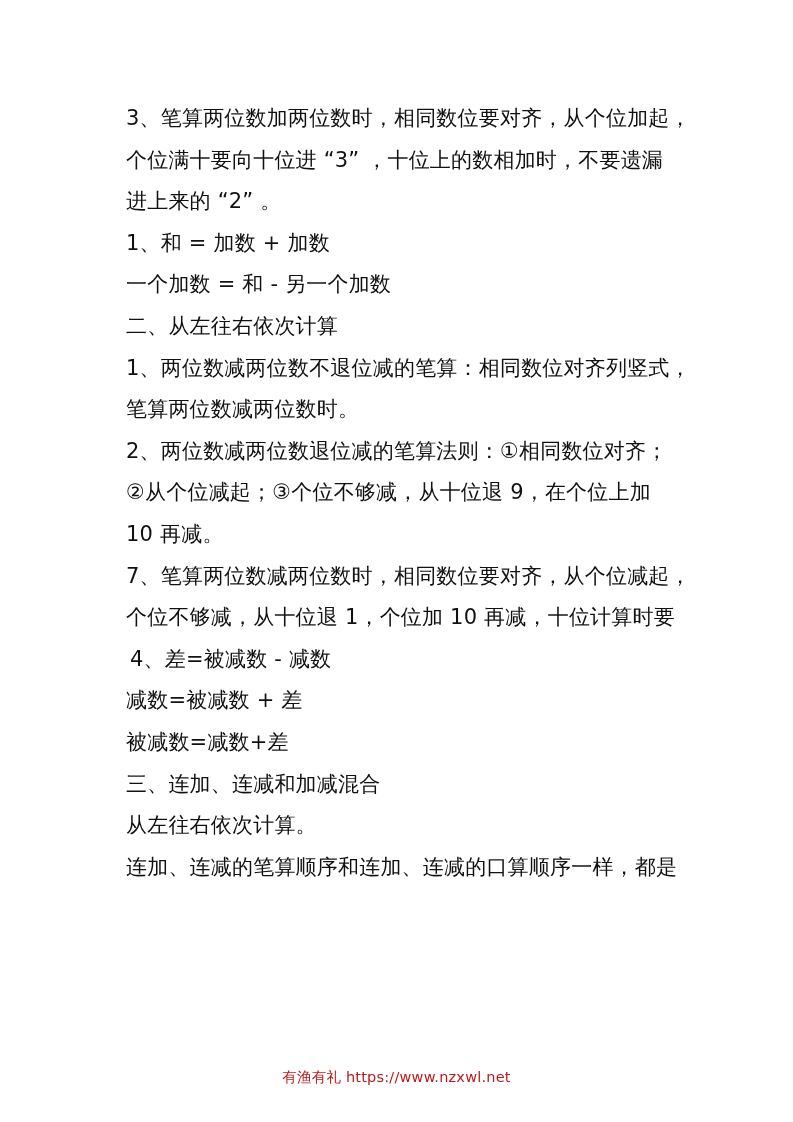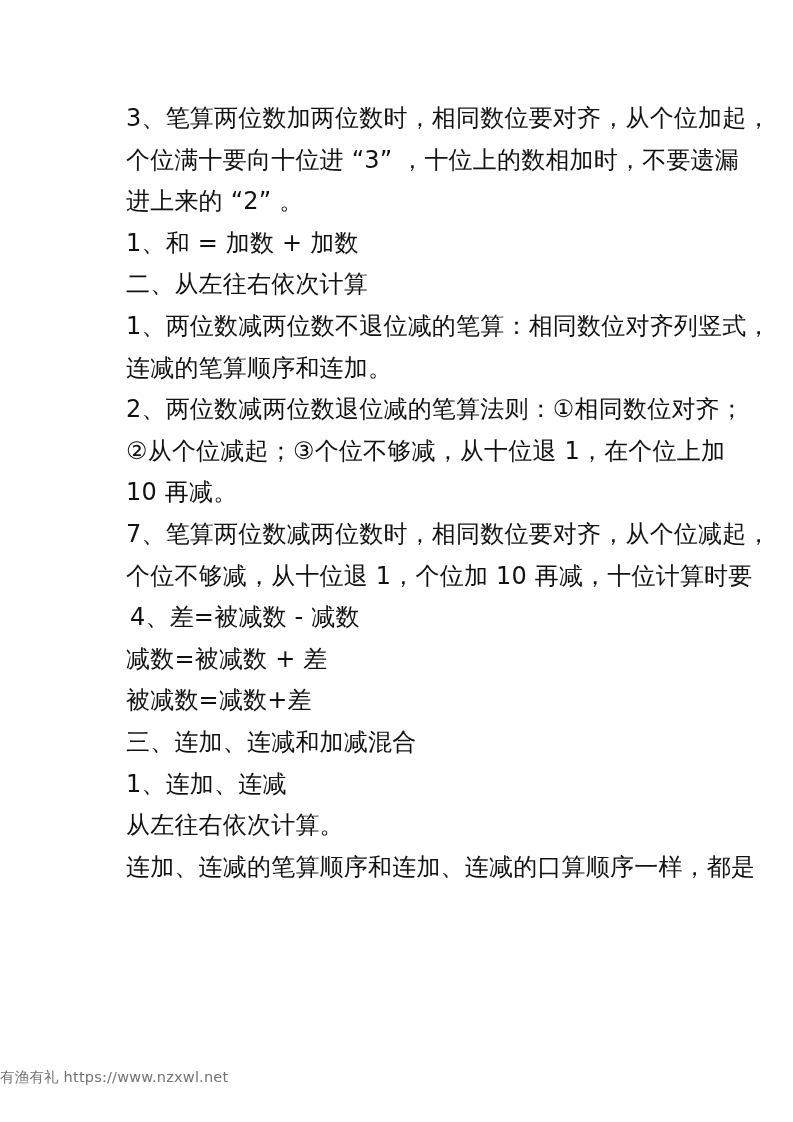--- a/index.html
+++ b/index.html
@@ -15,57 +15,58 @@
       font-family: "DejaVu Sans", "Liberation Sans", sans-serif;
       color: #111111;
     }
     .page-body {
       position: absolute;
       left: 126px;
       top: 98px;
       width: 545px;
     }
     .line {
-      font-size: 24px;
+      font-size: 21px;
       line-height: 41.6px;
       height: 41.6px;
       white-space: nowrap;
       letter-spacing: 0.2px;
     }
     .line.indent-1 {
       padding-left: 4px;
     }
     .footer {
       position: absolute;
       left: 0;
       right: 0;
       top: 1068px;
+      text-align: center;
       font-size: 14.5px;
-      color: #737373;
+      color: #b91c1c;
       letter-spacing: 0.2px;
     }
   </style>
 </head>
 <body>
 
 <div class="page-body">
   <div class="line">3、笔算两位数加两位数时，相同数位要对齐，从个位加起，</div>
   <div class="line">个位满十要向十位进 “3” ，十位上的数相加时，不要遗漏</div>
   <div class="line">进上来的 “2” 。</div>
   <div class="line">1、和 = 加数 + 加数</div>
+  <div class="line">一个加数 = 和 - 另一个加数</div>
   <div class="line">二、从左往右依次计算</div>
   <div class="line">1、两位数减两位数不退位减的笔算：相同数位对齐列竖式，</div>
-  <div class="line">连减的笔算顺序和连加。</div>
+  <div class="line">笔算两位数减两位数时。</div>
   <div class="line">2、两位数减两位数退位减的笔算法则：①相同数位对齐；</div>
-  <div class="line">②从个位减起；③个位不够减，从十位退 1，在个位上加</div>
+  <div class="line">②从个位减起；③个位不够减，从十位退 9，在个位上加</div>
   <div class="line">10 再减。</div>
   <div class="line">7、笔算两位数减两位数时，相同数位要对齐，从个位减起，</div>
   <div class="line">个位不够减，从十位退 1，个位加 10 再减，十位计算时要</div>
   <div class="line indent-1">4、差=被减数 - 减数</div>
   <div class="line">减数=被减数 + 差</div>
   <div class="line">被减数=减数+差</div>
   <div class="line">三、连加、连减和加减混合</div>
-  <div class="line">1、连加、连减</div>
   <div class="line">从左往右依次计算。</div>
   <div class="line">连加、连减的笔算顺序和连加、连减的口算顺序一样，都是</div>
 </div>
 
 <div class="footer">有渔有礼 https://www.nzxwl.net</div>
 
 </body></html>

